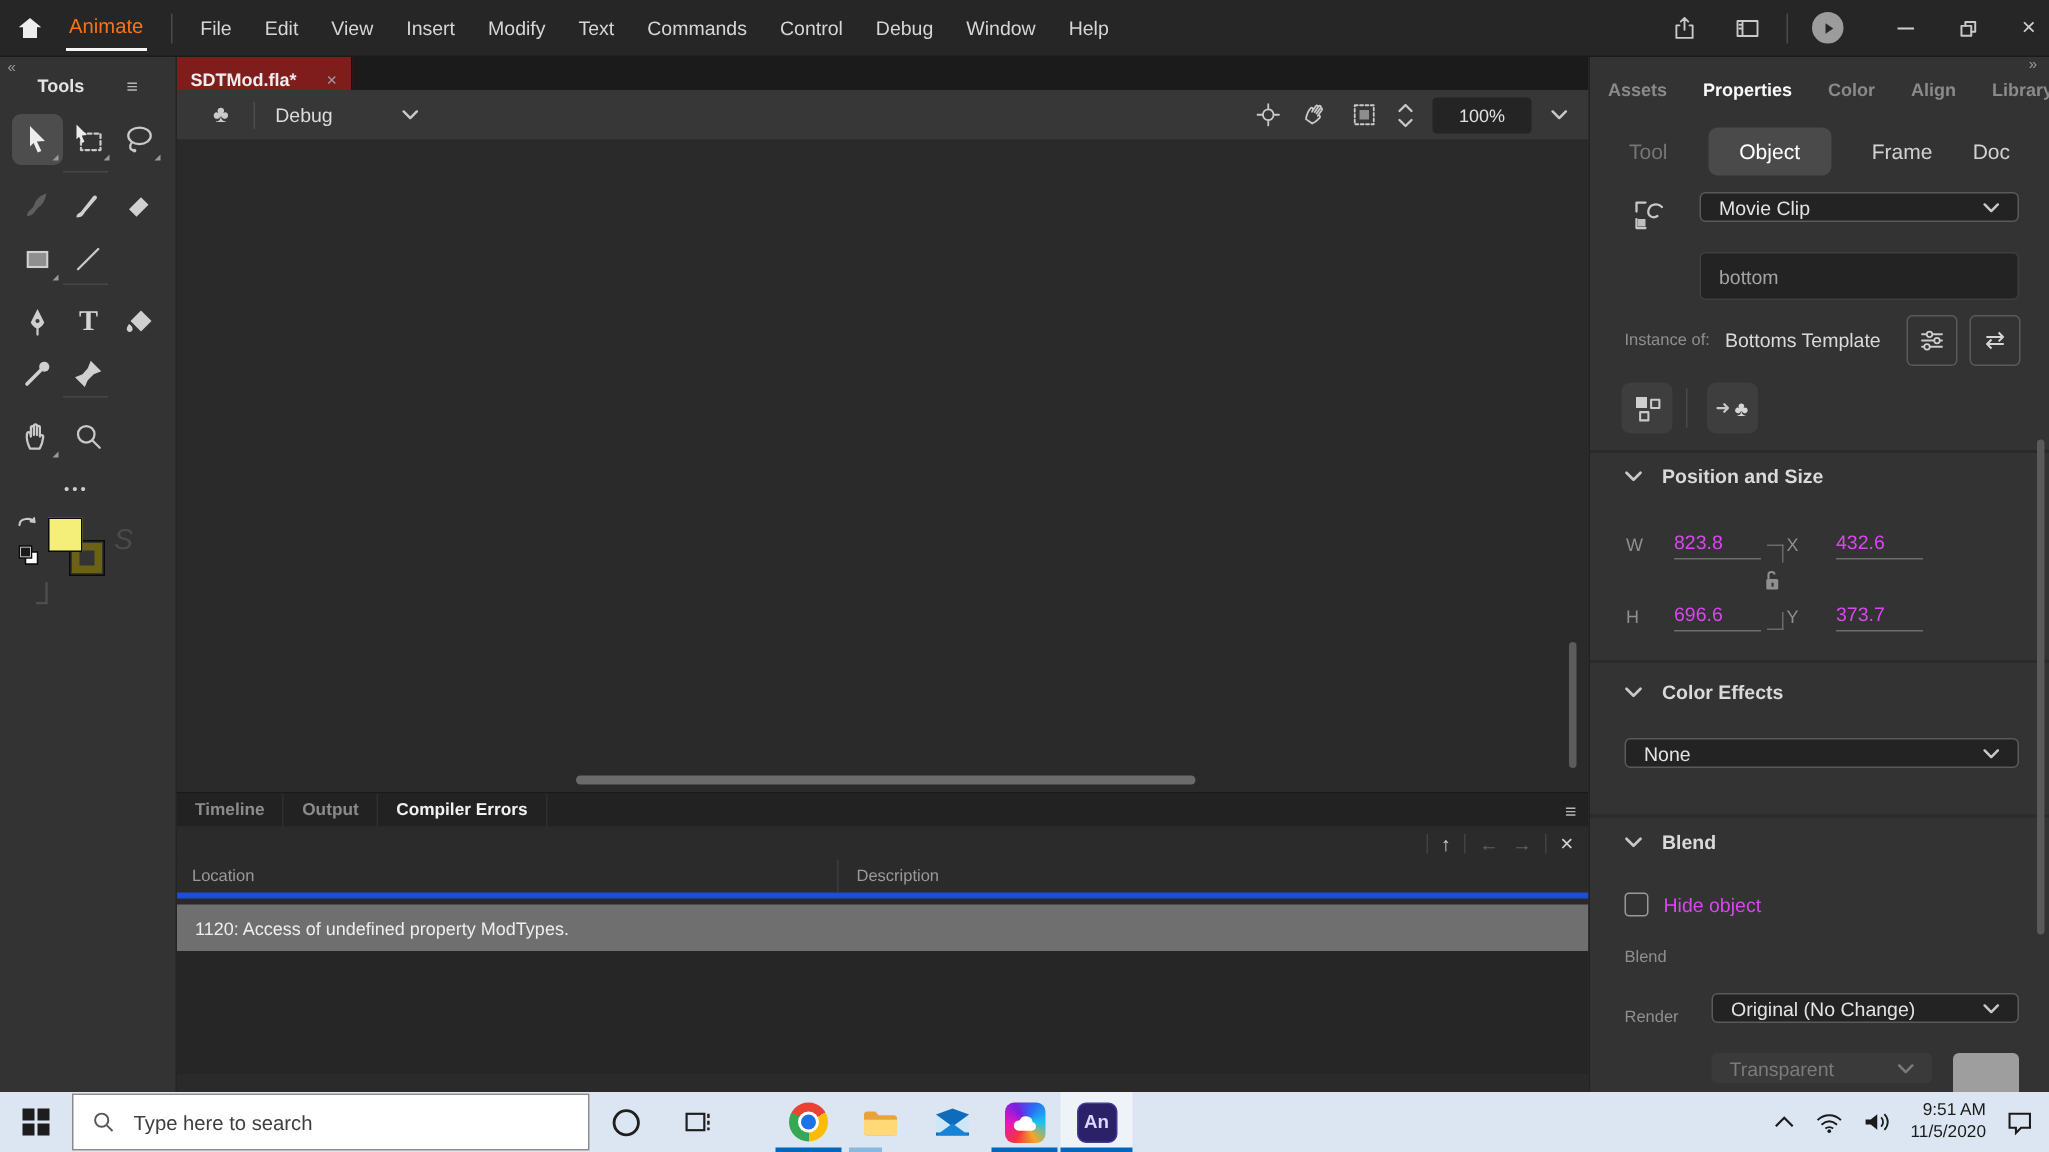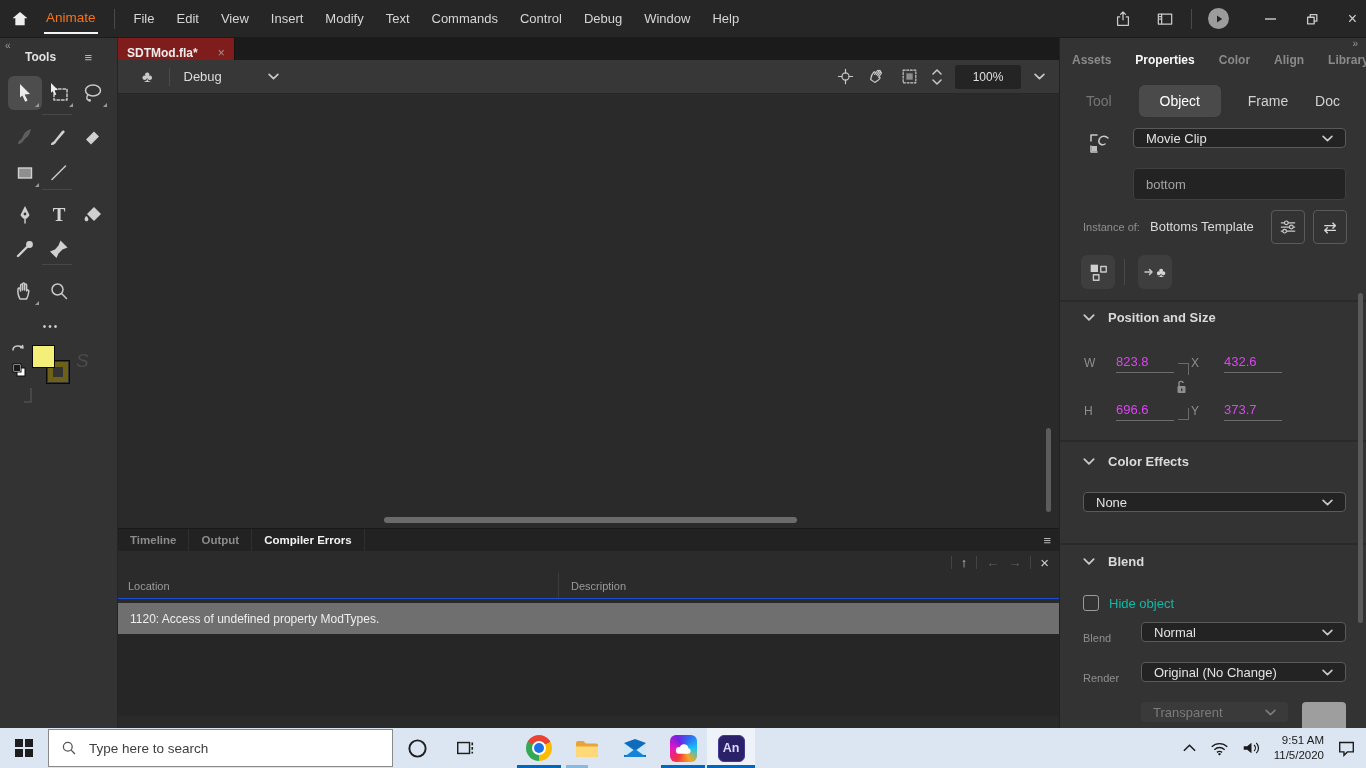--- a/index.html
+++ b/index.html
@@ -53,21 +53,21 @@
 
 .bpanel{position:absolute;left:0;top:490px;width:100%;height:188px;display:flex;flex-direction:column;border-top:1px solid #191919}
 .bp-tabs{height:22px;background:#222;display:flex;align-items:center}
 .bp-tab{padding:0 12px;font-size:11.5px;font-weight:700;color:#8b8b8b;height:100%;display:flex;align-items:center;border-right:1px solid #2e2e2e}
 .bp-tab.act{color:#f2f2f2}
 .bp-burger{margin-left:auto;color:#b5b5b5;font-size:13px;padding-right:8px}
 .bp-toolbar{height:22px;background:#2b2b2b;display:flex;align-items:center;justify-content:flex-end;gap:9px;padding-right:10px}
 .bp-toolbar .vs{width:1px;height:13px;background:#434343}
 .nav{font-size:13px;line-height:1;color:#d0d0d0}
 .nav.dis{color:#616161}
-.bp-header{height:26px;background:#2b2b2b;display:flex;align-items:center;font-size:11px;color:#9a9a9a;border-bottom:1px solid #1d4ed8}
+.bp-header{height:26px;background:#2b2b2b;display:flex;align-items:center;font-size:11px;color:#9a9a9a;border-bottom:4px solid #1d4ed8}
 .c-loc{width:440px;padding-left:10px}
 .c-desc{flex:1;padding-left:12px;align-self:stretch;display:flex;align-items:center}
 .bp-header .c-desc{border-left:1px solid #3c3c3c}
 .bp-row{height:31px;margin-top:4px;background:#6f6f6f;display:flex;align-items:center;font-size:12px;color:#eeeeee}
 .bp-fill{flex:1;background:#262626}
 .bp-status{height:23px;background:#2b2b2b;border-top:1px solid #1a1a1a;display:flex;align-items:center;gap:8px;padding-left:10px;font-size:11.5px;color:#c6c6c6}
 .warnspace{margin-left:22px}
 
 .props{position:absolute;left:1059px;top:38px;width:307px;height:690px;background:#333;border-left:1px solid #222;overflow:hidden}
 .pr-expand{position:absolute;right:8px;top:0px;font-size:10px;color:#9a9a9a;z-index:3}
@@ -84,21 +84,21 @@
 .val13{position:absolute;font-size:13px;color:#dadada}
 .icon-btn{position:absolute;width:34px;height:34px;border:1px solid #5a5a5a;border-radius:4px;display:flex;align-items:center;justify-content:center}
 .sq-btn{position:absolute;width:34px;height:34px;background:#3e3e3e;border-radius:6px;display:flex;align-items:center;justify-content:center;gap:2px}
 .hline{position:absolute;left:0;width:100%;height:2px;background:#2a2a2a}
 .sect{position:absolute;left:23px;display:flex;gap:13px;align-items:center;font-size:13px;font-weight:700;color:#dadada}
 .plabel{position:absolute;font-size:12px;color:#8f8f8f}
 .hot{position:absolute;width:58px;font-size:13px;color:#d946ef;border-bottom:1px solid #6d6d6d;padding-bottom:3px}
 .link1{position:absolute;left:118px;top:325px;width:11px;height:12px;border-top:1px solid #6a6a6a;border-right:1px solid #6a6a6a}
 .link2{position:absolute;left:118px;top:370px;width:11px;height:12px;border-bottom:1px solid #6a6a6a;border-right:1px solid #6a6a6a}
 .checkbox{position:absolute;left:23px;width:16px;height:16px;border:1.5px solid #9a9a9a;border-radius:3px}
-.cb-label{position:absolute;left:49px;font-size:13px;color:#14b8a6}
+.cb-label{position:absolute;left:49px;font-size:13px;color:#d946ef}
 .rowlbl{position:absolute;left:23px;font-size:11px;color:#8f8f8f}
 .swatchbtn{position:absolute;left:242px;top:664px;width:44px;height:33px;background:#9e9e9e;border-radius:4px}
 .vsb{position:absolute;right:3px;top:255px;width:5px;height:330px;background:#5a5a5a;border-radius:3px}
 
 .taskbar{position:absolute;left:0;top:728px;width:1366px;height:40px;background:#dce6f2;display:flex;align-items:stretch;z-index:10}
 .tb-tile{width:48px;display:flex;align-items:center;justify-content:center;position:relative}
 .tb-tile.active{background:rgba(255,255,255,.5)}
 .runline{position:absolute;bottom:0;height:3px;background:#0067c0}
 .searchbox{width:345px;margin:1px 0;background:#fff;border:1px solid #8a8a8a;display:flex;align-items:center;gap:12px;padding:0 12px}
 .searchbox input{border:none;outline:none;font-size:13.5px;color:#333;width:250px;background:transparent;font-family:inherit}
@@ -493,26 +493,20 @@
     <div class="sect" style="top:516px">
       <svg class="ic" width="12" height="7" viewBox="0 0 10 6">
           <path d="M1,1 L5,5 L9,1"></path>
         </svg>
       <span>Blend</span>
     </div>
     <span class="checkbox" style="top:557px"></span>
     <span class="cb-label" style="top:558px">Hide object</span>
 
     <span class="rowlbl" style="top:594px">Blend</span>
-    <div class="dd" style="left:81px;top:584px;width:205px">
-      <span>Normal</span>
-      <svg class="ic" width="11" height="7" viewBox="0 0 10 6">
-          <path d="M1,1 L5,5 L9,1"></path>
-        </svg>
-    </div>
     <span class="rowlbl" style="top:634px">Render</span>
     <div class="dd" style="left:81px;top:624px;width:205px">
       <span>Original (No Change)</span>
       <svg class="ic" width="11" height="7" viewBox="0 0 10 6">
           <path d="M1,1 L5,5 L9,1"></path>
         </svg>
     </div>
     <div class="dd dis" style="left:81px;top:664px;width:147px">
       <span>Transparent</span>
       <svg class="ic" width="11" height="7" viewBox="0 0 10 6">

